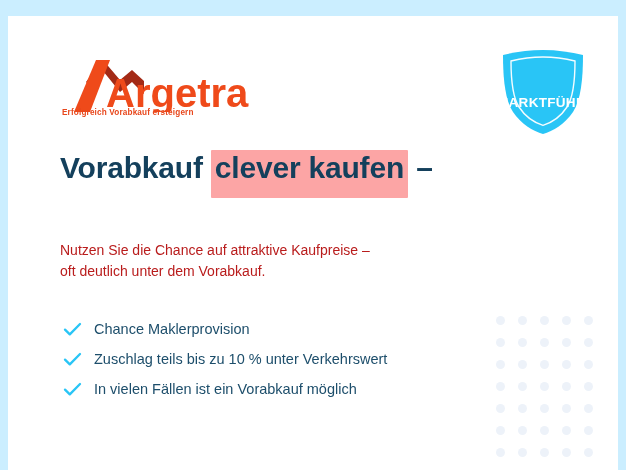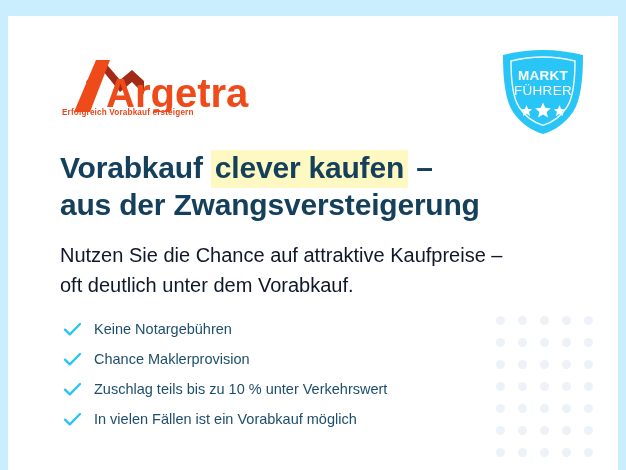--- a/index.html
+++ b/index.html
@@ -72,38 +72,38 @@
     height: 88px;
     z-index: 3;
   }
   .badge-text {
     position: absolute;
     left: 0;
     top: 0;
     width: 92px;
     height: 88px;
     display: flex;
-    flex-direction: column;
+    flex-direction: row;
     align-items: center;
     justify-content: flex-start;
     padding-top: 20px;
     box-sizing: border-box;
     pointer-events: none;
   }
   .badge-line1 {
     color: #fff;
     font-size: 13.5px;
     font-weight: bold;
     letter-spacing: 0.3px;
     line-height: 15px;
   }
   .badge-line2 {
     color: #fff;
     font-size: 13.5px;
-    font-weight: normal;
+    font-weight: bold;
     letter-spacing: 0.3px;
     line-height: 15px;
   }
   .badge-stars {
     margin-top: 3px;
     display: flex;
     align-items: center;
     gap: 1px;
   }
 
@@ -114,34 +114,34 @@
     top: 133px;
     width: 480px;
     font-size: 30px;
     font-weight: bold;
     color: #14405C;
     line-height: 1.24;
     letter-spacing: -0.2px;
     z-index: 2;
   }
   .hl-mark {
-    background: #fef9c3;
-    padding: 1px 4px 4px 4px;
+    background: #fca5a5;
+    padding: 1px 4px 14px 4px;
     border-radius: 1px;
   }
   .hl-line2 { display: block; }
 
   
   .subhead {
     position: absolute;
     left: 52px;
     top: 224px;
     width: 500px;
-    font-size: 20px;
-    color: #0f172a;
+    font-size: 14px;
+    color: #b91c1c;
     line-height: 1.52;
     z-index: 2;
   }
   .subhead span { display: block; }
 
   
   .bullets {
     position: absolute;
     left: 55px;
     top: 298px;
@@ -237,43 +237,34 @@
         </svg>
         <svg width="13" height="13" viewBox="0 0 24 24">
           <path d="M12 2 L15 9 L22.5 9.6 L16.8 14.5 L18.6 22 L12 18 L5.4 22 L7.2 14.5 L1.5 9.6 L9 9 Z" fill="#FFFFFF"></path>
         </svg>
       </div>
     </div>
   </div>
 
   <div class="headline">
     <span>Vorabkauf </span><span class="hl-mark">clever kaufen</span><span> –</span>
-    <span class="hl-line2">aus der Zwangsversteigerung</span>
   </div>
 
   <div class="subhead">
     <span>Nutzen Sie die Chance auf attraktive Kaufpreise –</span>
     <span>oft deutlich unter dem Vorabkauf.</span>
   </div>
 
   <div class="bullets">
     <div class="bullet">
       <span class="bullet-check">
         <svg width="19" height="15" viewBox="0 0 19 15">
             <path d="M2 7.6 L6.8 12.4 L17 2" fill="none" stroke="#29C5F6" stroke-width="2.3" stroke-linecap="round" stroke-linejoin="round"></path>
           </svg>
       </span>
-      <span class="bullet-label">Keine Notargebühren</span>
-    </div>
-    <div class="bullet">
-      <span class="bullet-check">
-        <svg width="19" height="15" viewBox="0 0 19 15">
-            <path d="M2 7.6 L6.8 12.4 L17 2" fill="none" stroke="#29C5F6" stroke-width="2.3" stroke-linecap="round" stroke-linejoin="round"></path>
-          </svg>
-      </span>
       <span class="bullet-label">Chance Maklerprovision</span>
     </div>
     <div class="bullet">
       <span class="bullet-check">
         <svg width="19" height="15" viewBox="0 0 19 15">
             <path d="M2 7.6 L6.8 12.4 L17 2" fill="none" stroke="#29C5F6" stroke-width="2.3" stroke-linecap="round" stroke-linejoin="round"></path>
           </svg>
       </span>
       <span class="bullet-label">Zuschlag teils bis zu 10 % unter Verkehrswert</span>
     </div>

